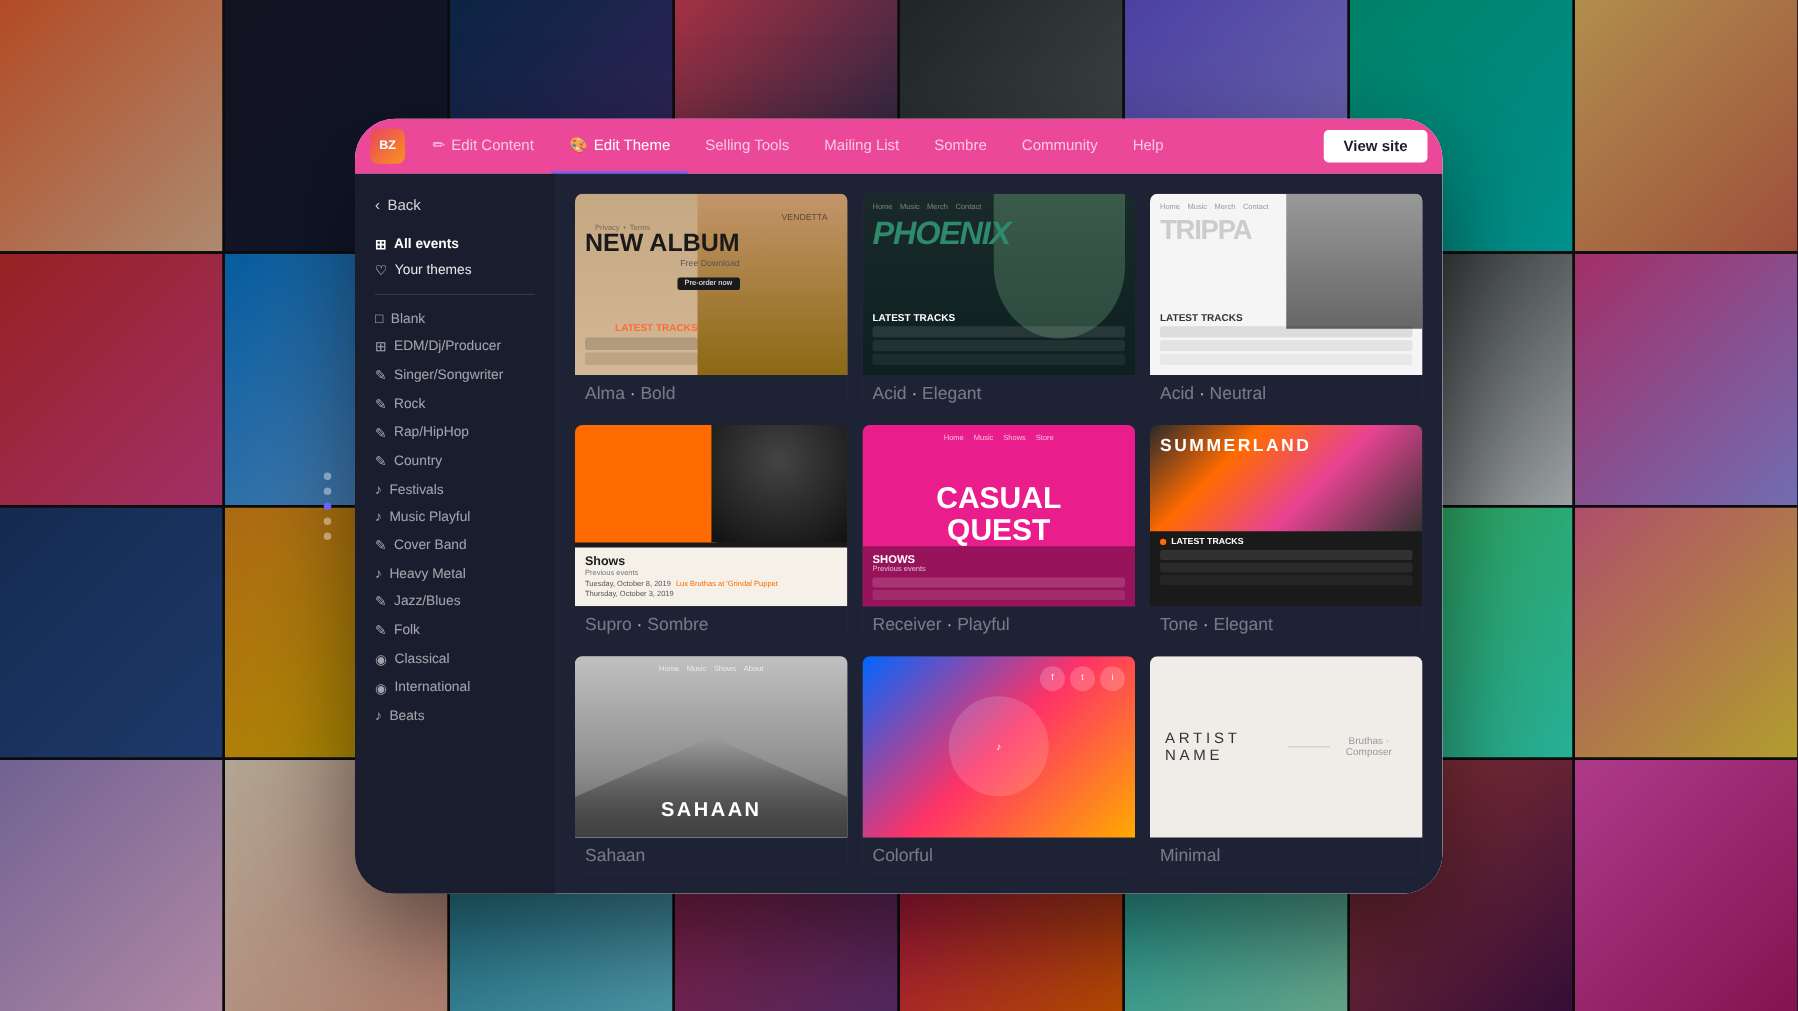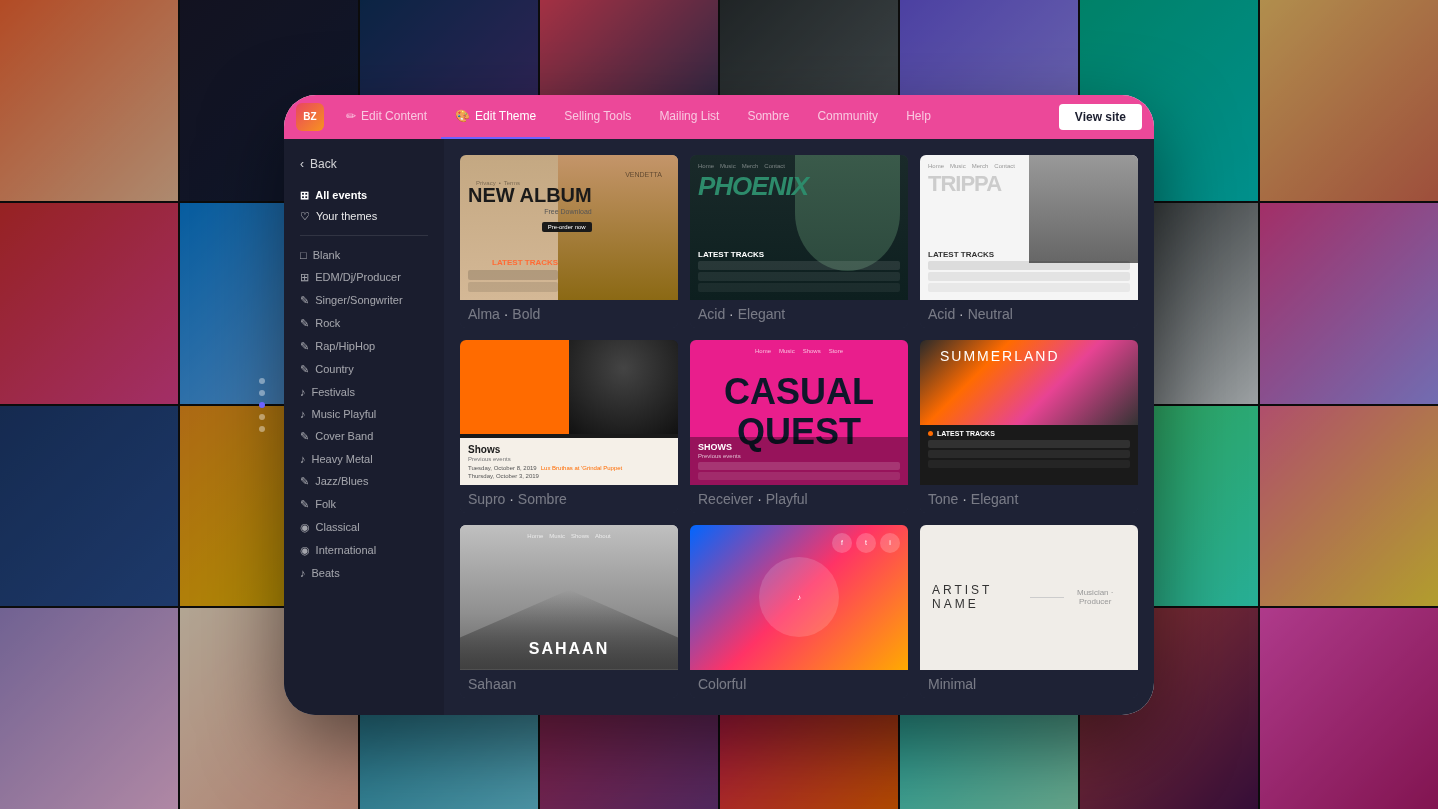--- a/index.html
+++ b/index.html
@@ -547,21 +547,21 @@
           </div>
         </div>
         <div class="theme-label">
           <span>Supro</span> · <span style="color:rgba(255,255,255,0.4)">Sombre</span>
         </div>
       </div>
 
       <div class="theme-card">
         <div class="theme-preview" style="position:relative;background:#e91e8c;">
           <div style="position:absolute;inset:0;display:flex;align-items:center;justify-content:center;z-index:2;">
-            <div style="font-size:36px;font-weight:900;color:#0f172a;text-transform:uppercase;text-align:center;line-height:1.1;white-space:pre-line;">CASUAL
+            <div style="font-size:24px;font-weight:900;color:#ffffff;text-transform:uppercase;text-align:center;line-height:1.1;white-space:pre-line;">CASUAL
 QUEST</div>
           </div>
           <div style="position:absolute;top:8px;left:0;right:0;display:flex;justify-content:center;z-index:3;">
             <div style="display:flex;gap:8px;">
               <span style="font-size:6px;color:rgba(255,255,255,0.7);">Home</span>
               <span style="font-size:6px;color:rgba(255,255,255,0.7);">Music</span>
               <span style="font-size:6px;color:rgba(255,255,255,0.7);">Shows</span>
               <span style="font-size:6px;color:rgba(255,255,255,0.7);">Store</span>
             </div>
           </div>
@@ -573,21 +573,21 @@
           </div>
         </div>
         <div class="theme-label">
           <span>Receiver</span> · <span style="color:rgba(255,255,255,0.4)">Playful</span>
         </div>
       </div>
 
       <div class="theme-card">
         <div class="theme-preview" style="position:relative;background:#1a1a1a;overflow:hidden;">
           <div style="width:100%;height:85px;background:linear-gradient(135deg,#2a2a2a 0%,#ff6b00 30%,#e84393 60%,#333 100%);position:relative;">
-            <div style="position:absolute;top:8px;left:20px;font-size:14px;font-weight:400;color:#fff;text-transform:uppercase;letter-spacing:2px;text-align:right;">SUMMERLAND</div>
+            <div style="position:absolute;top:8px;left:8px;font-size:14px;font-weight:700;color:#fff;text-transform:uppercase;letter-spacing:2px;text-align:right;">SUMMERLAND</div>
           </div>
           <div style="padding:5px 8px;">
             <div style="display:flex;align-items:center;gap:4px;">
               <div style="width:5px;height:5px;border-radius:50%;background:#ff6b00;"></div>
               <div style="font-size:7px;font-weight:800;color:#fff;text-transform:uppercase;">LATEST TRACKS</div>
             </div>
             <div style="background:rgba(255,255,255,0.1);height:8px;border-radius:2px;margin-top:3px;"></div>
             <div style="background:rgba(255,255,255,0.07);height:8px;border-radius:2px;margin-top:2px;"></div>
             <div style="background:rgba(255,255,255,0.05);height:8px;border-radius:2px;margin-top:2px;"></div>
           </div>
@@ -633,21 +633,21 @@
         <div class="theme-label">
           <span>Colorful</span>
         </div>
       </div>
 
       <div class="theme-card">
         <div class="theme-preview" style="position:relative;background:#f0ede8;overflow:hidden;">
           <div style="position:absolute;inset:0;display:flex;flex-direction:row;justify-content:center;align-items:center;padding:12px;">
             <div style="font-size:12px;font-weight:300;color:#333;text-transform:uppercase;letter-spacing:3px;">Artist Name</div>
             <div style="width:40px;height:1px;background:#ccc;margin:6px 0;"></div>
-            <div style="font-size:8px;color:#999;text-align:center;">Musician · Producer</div>
+            <div style="font-size:8px;color:#999;text-align:center;">Bruthas · Composer</div>
           </div>
         </div>
         <div class="theme-label">
           <span>Minimal</span>
         </div>
       </div>
 
     </div>
   </div>
 </div>

